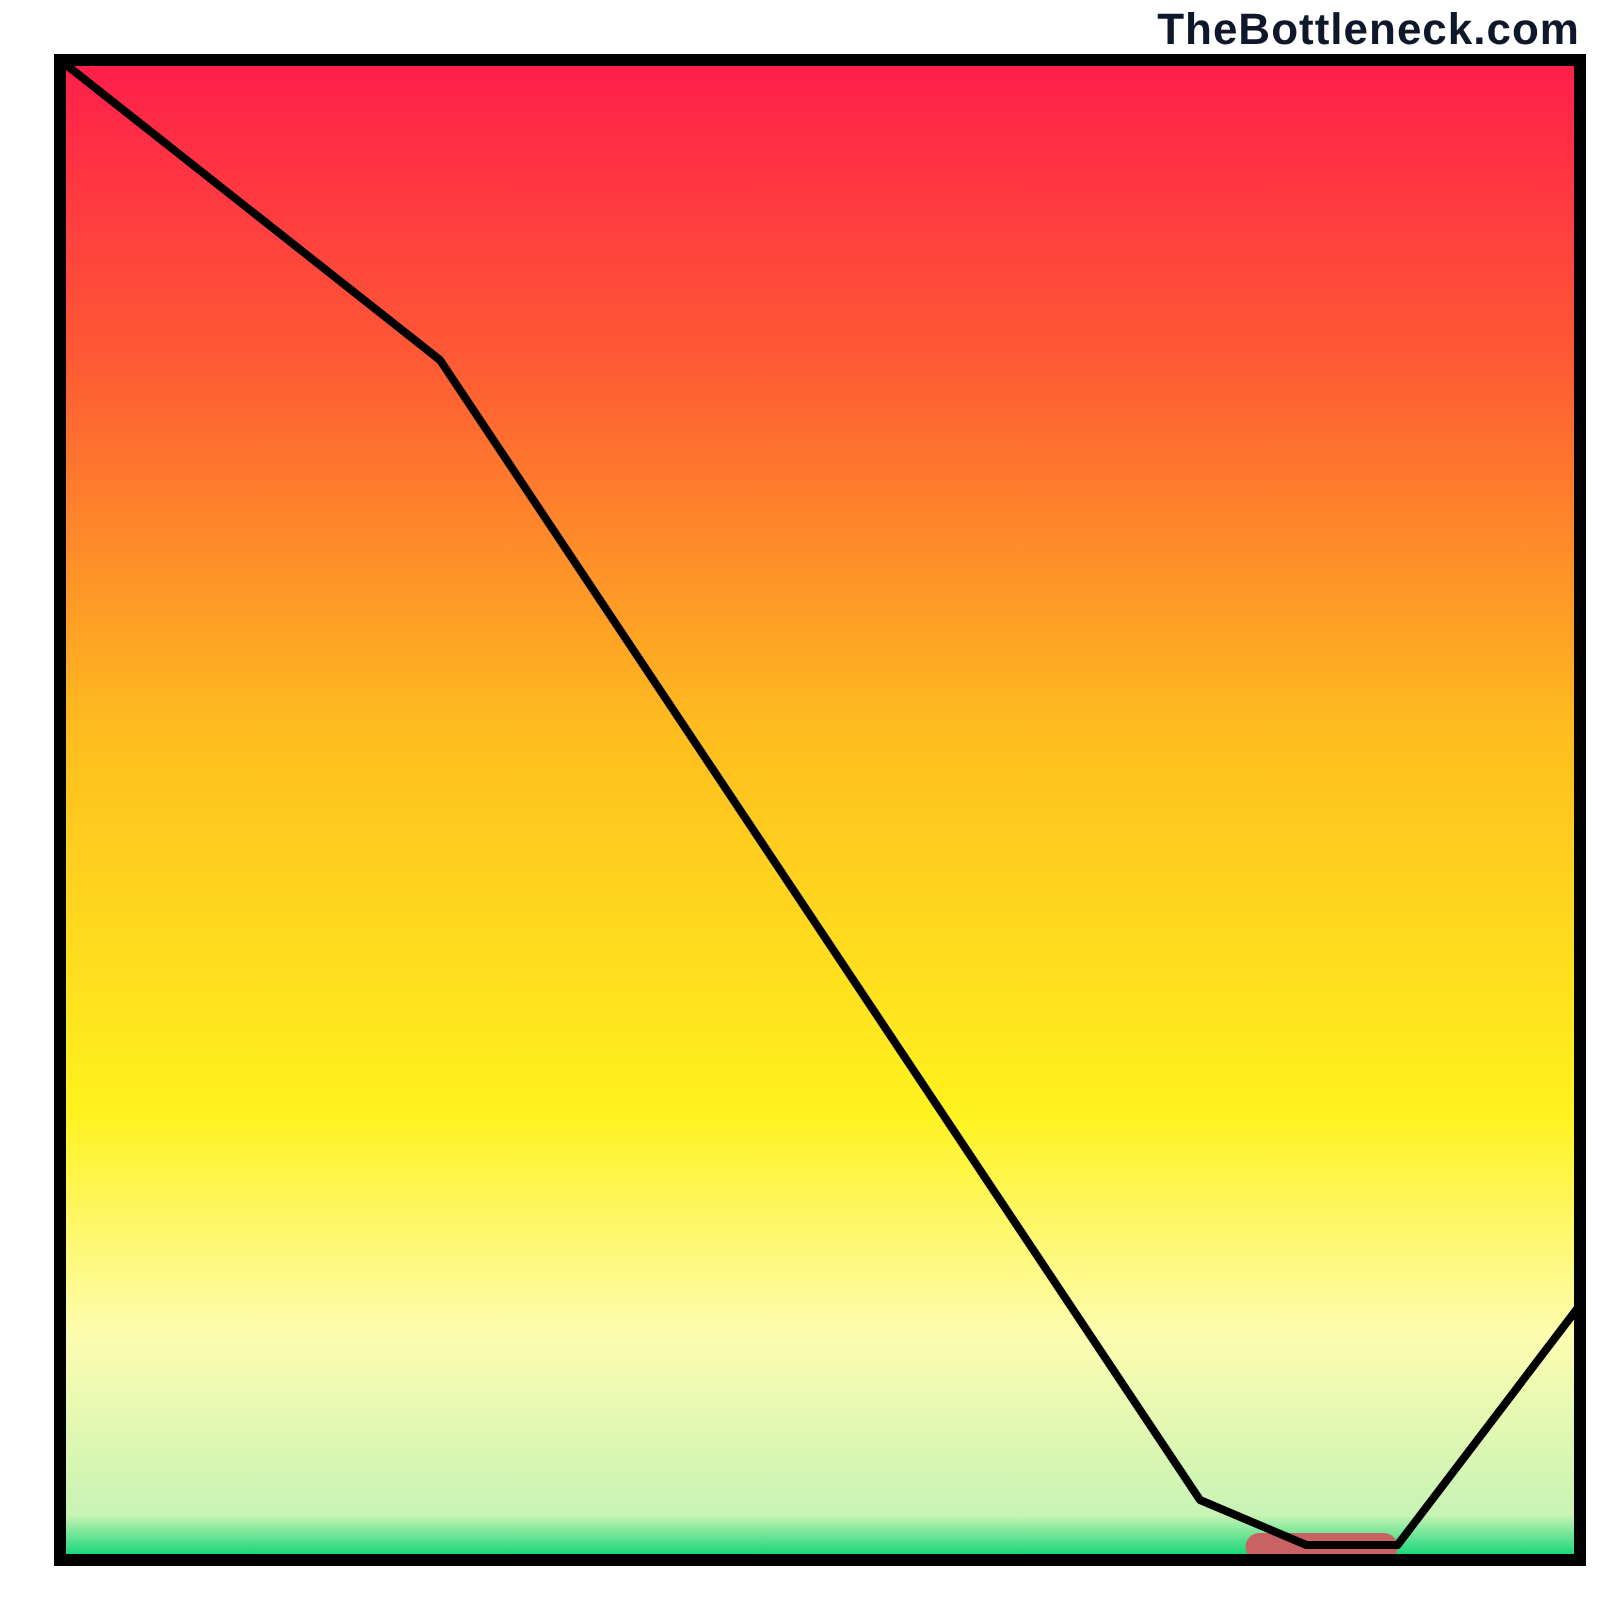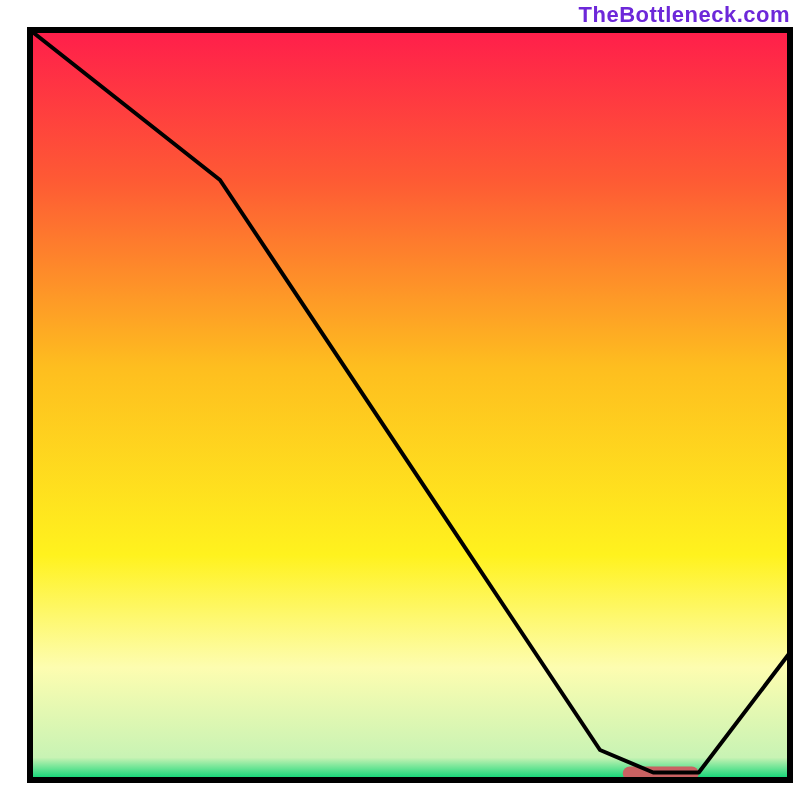--- a/index.html
+++ b/index.html
@@ -14,21 +14,21 @@
     position: relative;
     width: 800px;
     height: 800px;
   }
   .watermark {
     position: absolute;
     top: 2px;
     right: 10px;
     font-size: 22px;
     font-weight: 600;
-    color: #6d28d9;
+    color: #0f172a;
     letter-spacing: 0.5px;
   }
   svg { display: block; }
 </style>
 </head>
 <body>
 
 <div class="wrap">
   <div class="watermark">TheBottleneck.com</div>
   <svg id="chart-svg" width="800" height="800" viewBox="0 0 800 800">

